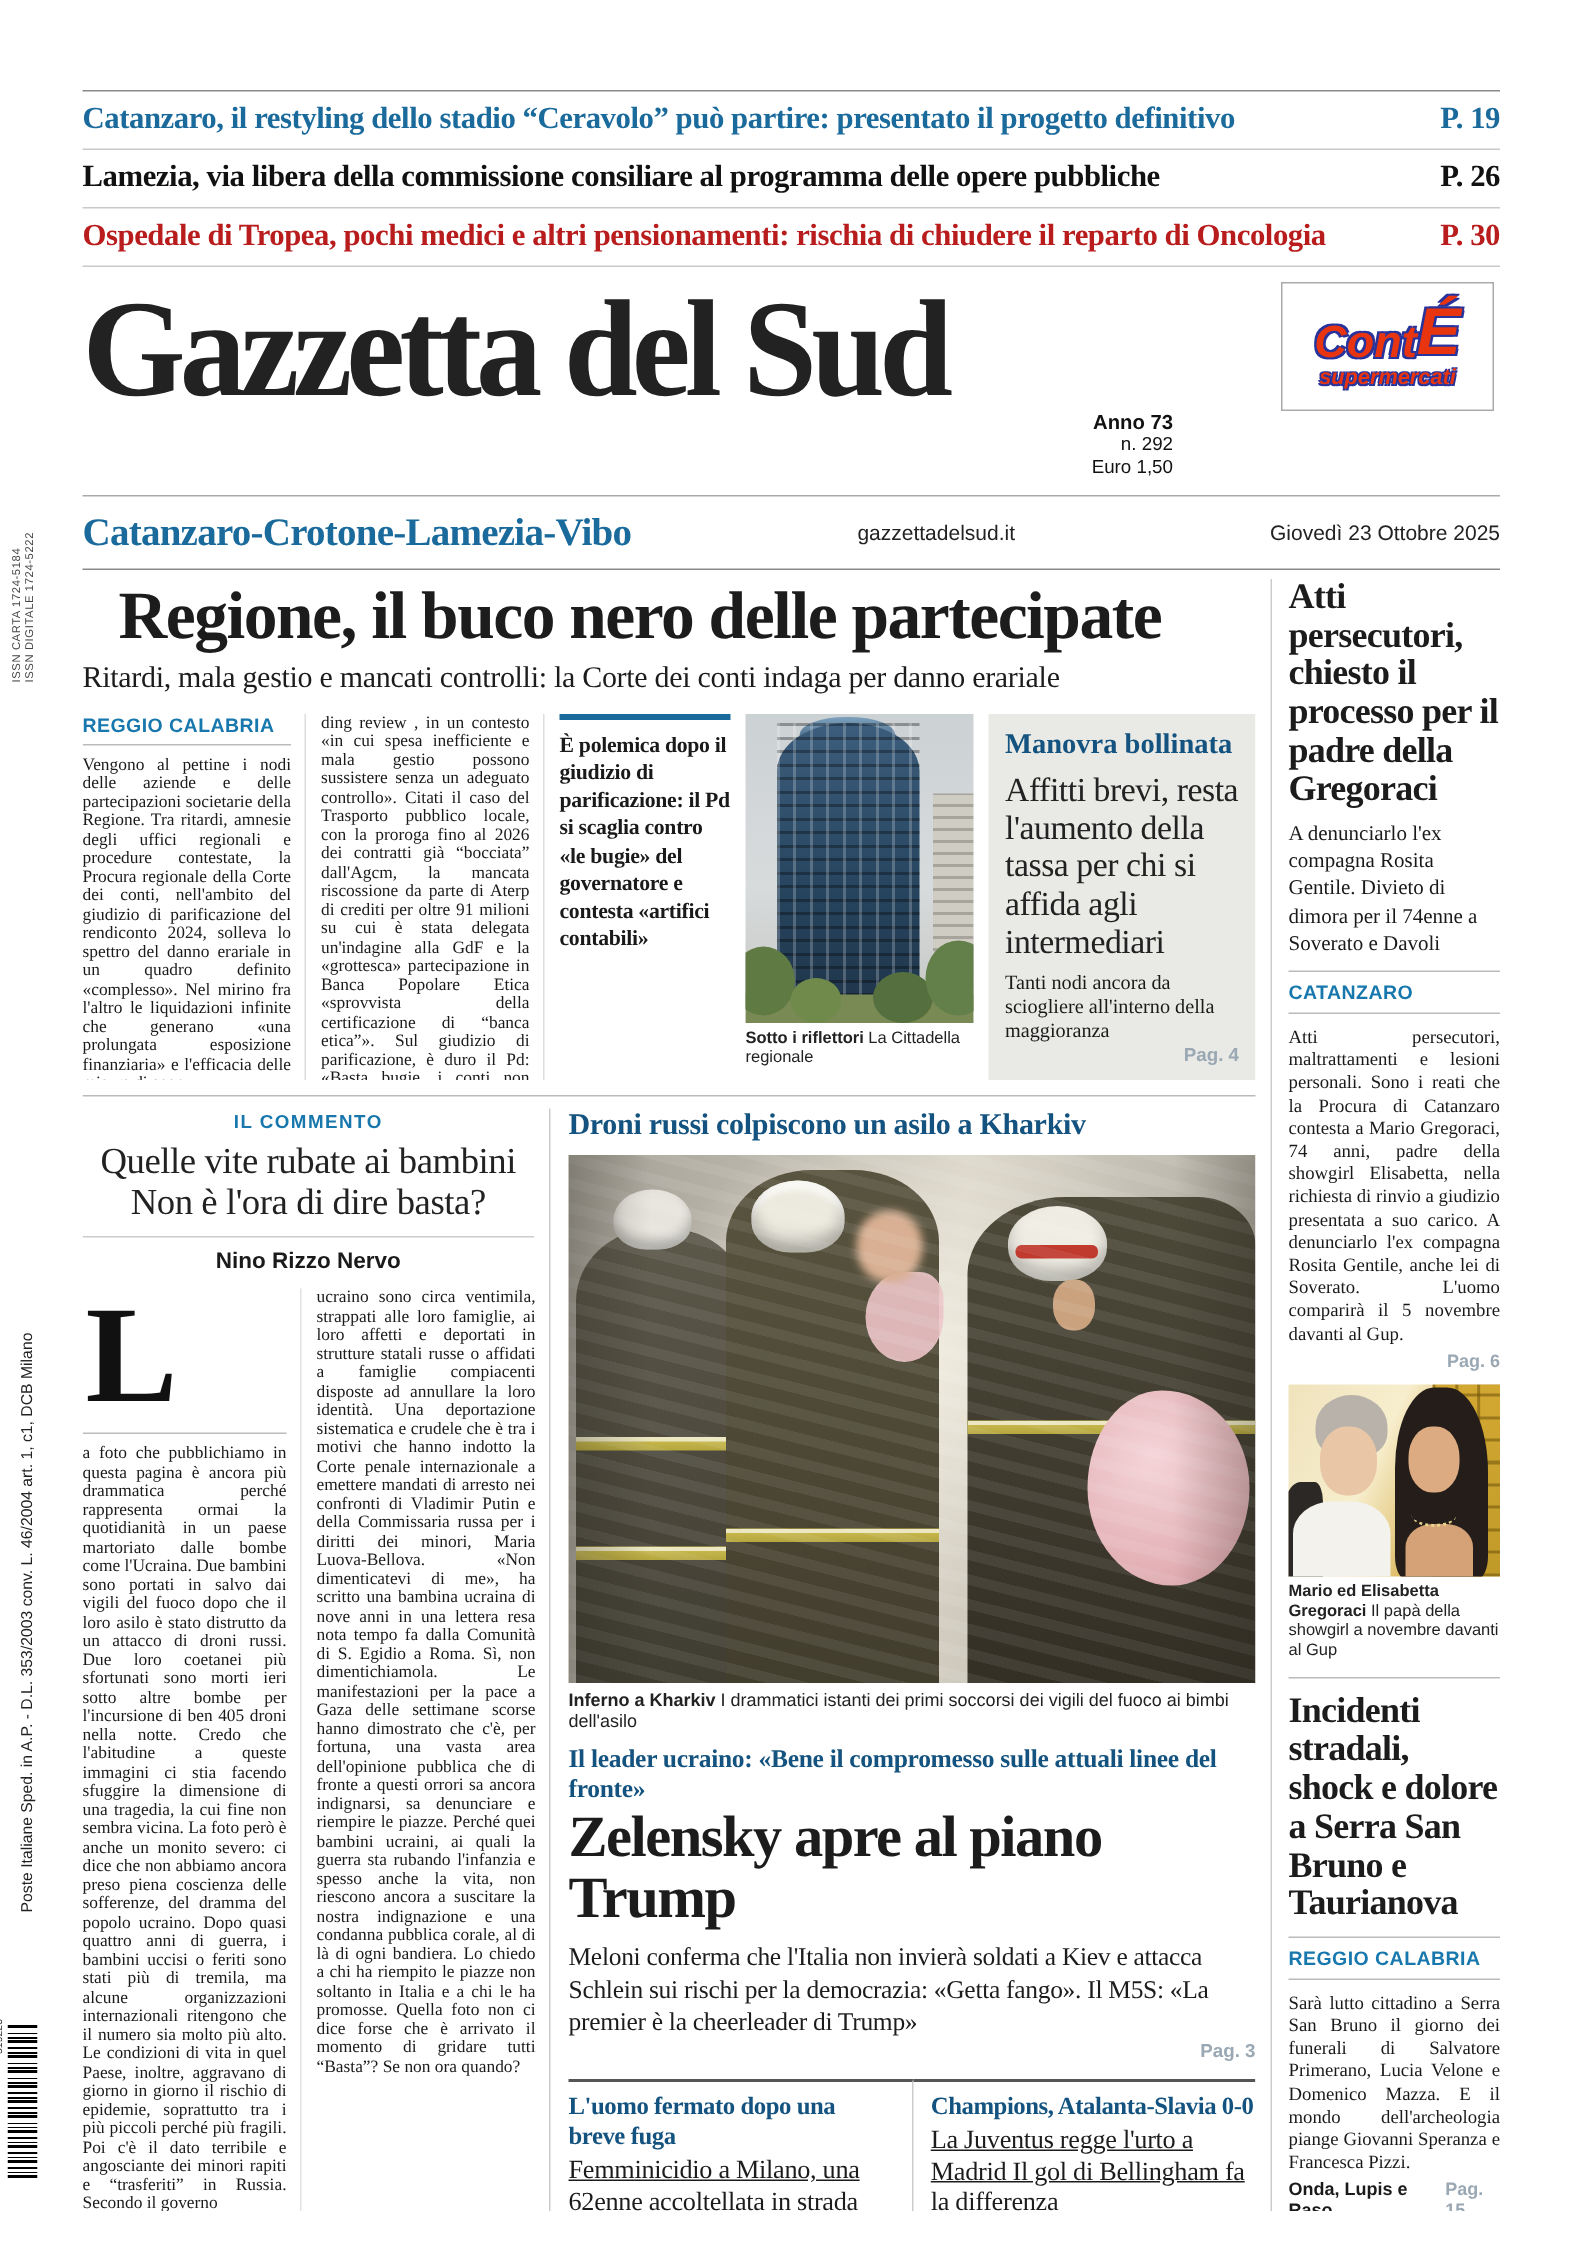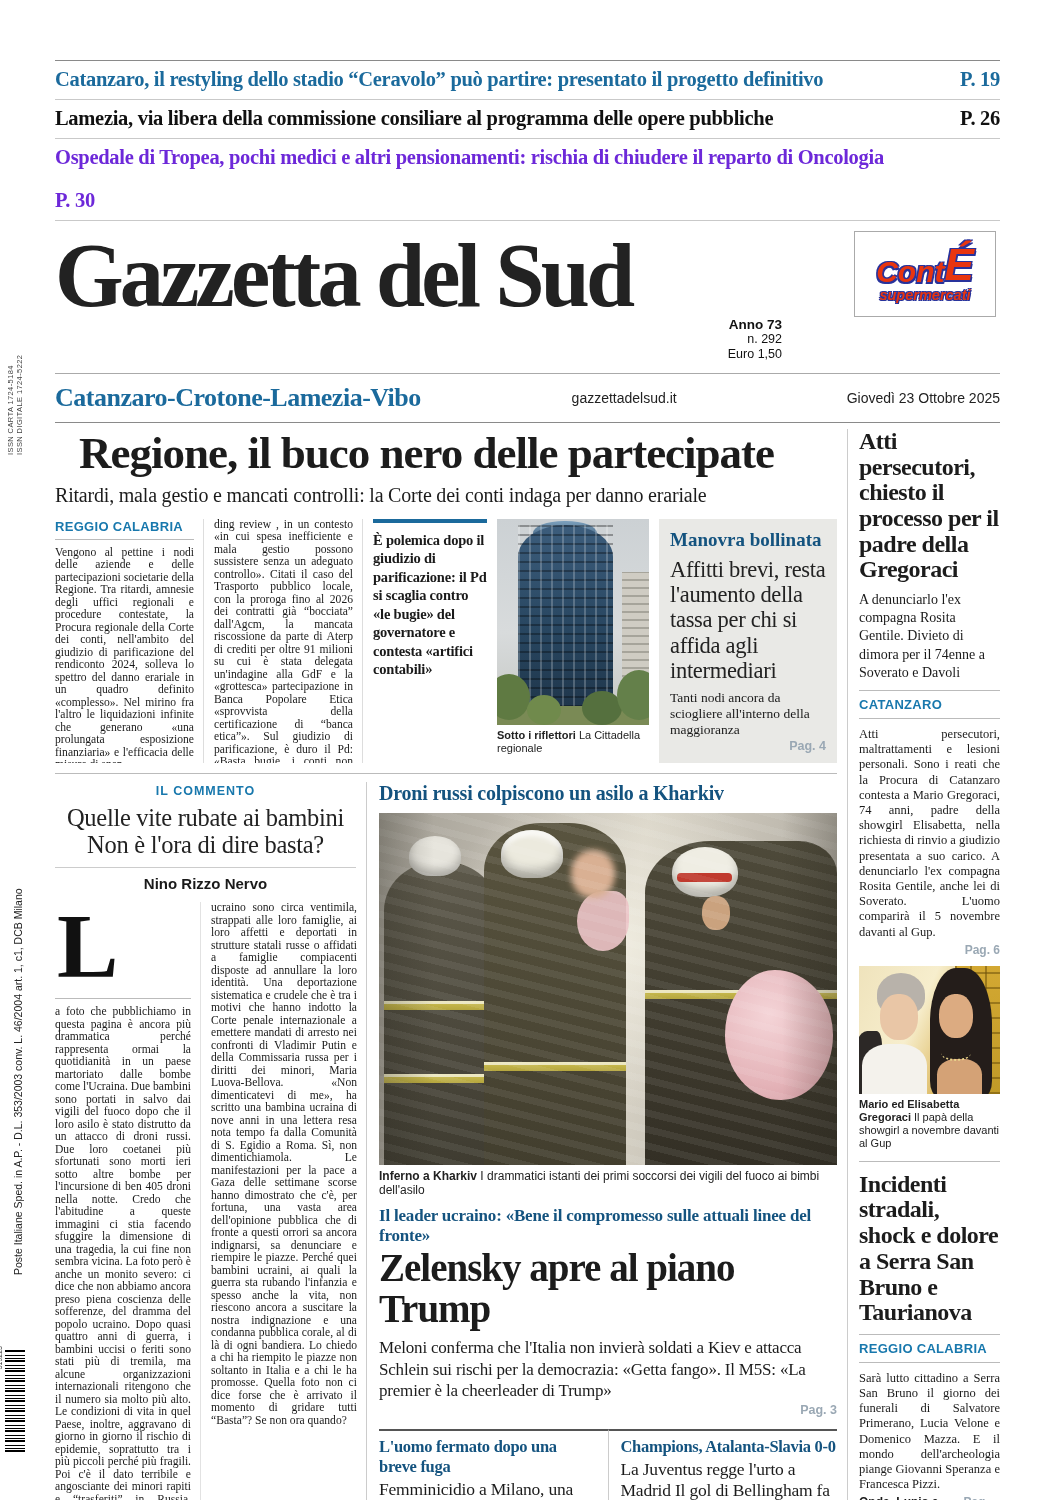--- a/index.html
+++ b/index.html
@@ -16,21 +16,21 @@
   .barcode { width:20px; height:102px; background:repeating-linear-gradient(0deg,#000 0 2px,#fff 2px 3px,#000 3px 4px,#fff 4px 6px,#000 6px 7px,#fff 7px 10px); outline:1px solid #fff; }
   .barcode-num { position:absolute; left:-9px; top:-4px; writing-mode:vertical-rl; transform:rotate(180deg); font-family:"Liberation Sans",sans-serif; font-size:7px; color:#333; }
 
   
   .content { position:absolute; left:55px; top:60px; width:945px; }
 
   
   .strip { border-top:1px solid #8a8a8a; }
   .strip-row { display:flex; justify-content:space-between; align-items:baseline; gap:20px; padding:7px 0 8px; border-bottom:1px solid #c9c9c9; font-weight:bold; font-size:20.5px; letter-spacing:-0.3px; }
   .strip-row .s-page { flex:0 0 auto; }
-  .c-blue { color:#1b6a9c; } .c-black { color:#111; } .c-gray { color:#6d28d9;flex-direction:column; }
+  .c-blue { color:#1b6a9c; } .c-black { color:#111; } .c-gray { color:#b91c1c; }
 
   
   .masthead { position:relative; height:152px; }
   .logo { position:absolute; left:0; top:8px; font-size:92px; font-weight:bold; letter-spacing:-4px; line-height:1; color:#222; display:inline-block; transform:scaleX(.96); transform-origin:left; white-space:nowrap; }
   .ad-box { position:absolute; right:4px; top:10px; width:142px; height:86px; background:#fff; border:1px solid #aaa; display:flex; flex-direction:column; align-items:center; justify-content:center; font-family:"Liberation Sans",sans-serif; font-style:italic; font-weight:bold; }
   .conte-line { color:#e8350f; line-height:.9; text-shadow:-1.5px -1.5px 0 #28339c,1.5px -1.5px 0 #28339c,-1.5px 1.5px 0 #28339c,1.5px 1.5px 0 #28339c; }
   .conte-word { font-size:30px; }
   .conte-E { font-size:44px; vertical-align:2px; }
   .conte-sub { font-size:14.5px; margin-top:2px; color:#e8350f; text-shadow:-1px -1px 0 #28339c,1px -1px 0 #28339c,-1px 1px 0 #28339c,1px 1px 0 #28339c; }
   .edition { position:absolute; right:218px; top:96px; text-align:right; font-family:"Liberation Sans",sans-serif; font-size:12.5px; line-height:15px; color:#111; }
@@ -86,21 +86,21 @@
   .zl-kick { color:#14537f; font-weight:bold; font-size:17px; letter-spacing:-0.2px; margin:9px 0 2px; }
   .zl-head { font-size:39px; font-weight:bold; letter-spacing:-1px; line-height:1.05; color:#1c1c1c; }
   .zl-dek { font-size:17px; line-height:1.25; margin-top:8px; color:#1c1c1c; letter-spacing:-0.2px; }
   .zl-pag { text-align:right; font-family:"Liberation Sans",sans-serif; font-weight:bold; font-size:12.5px; color:#9aa8b4; margin-top:2px; }
 
   .briefs { display:flex; margin-top:12px; }
   .brief { flex:1; border-top:2px solid #555; padding-top:6px; }
   .brief.first { padding-right:12px; border-right:1px solid #ccc; }
   .brief.second { padding-left:12px; }
   .br-kick { color:#14537f; font-weight:bold; font-size:16.5px; letter-spacing:-0.3px; }
-  .br-head { font-size:17.5px; line-height:1.16; letter-spacing:-0.2px; margin:2px 0 8px; color:#1c1c1c; }
+  .br-head { font-size:17.5px; line-height:1.16; letter-spacing:-0.2px; margin:2px 0 8px; color:#1c1c1c;text-decoration:underline; }
 
   
   .rl-head { font-size:24px; font-weight:bold; line-height:1.07; letter-spacing:-0.5px; color:#1c1c1c; }
   .rl-dek { font-size:14px; line-height:1.3; margin:8px 0 2px; }
   .rl-kick { font-family:"Liberation Sans",sans-serif; font-weight:bold; font-size:13px; color:#1878ad; letter-spacing:.3px; border-top:1px solid #bbb; border-bottom:1px solid #bbb; padding:6px 0; margin:8px 0; }
   .rl-body { font-size:12.5px; line-height:15.2px; text-align:justify; hyphens:auto;font-family:Liberation Serif, serif; }
   .rl-pagrow { display:flex; justify-content:flex-end; gap:7px; font-family:"Liberation Sans",sans-serif; font-weight:bold; font-size:12px; margin-top:3px; }
   .rl-sep { border-top:1px solid #bbb; margin:11px 0 10px; }
   .rl-caption { font-family:"Liberation Sans",sans-serif; font-size:11px; line-height:13px; margin-top:4px; color:#222; }
 

